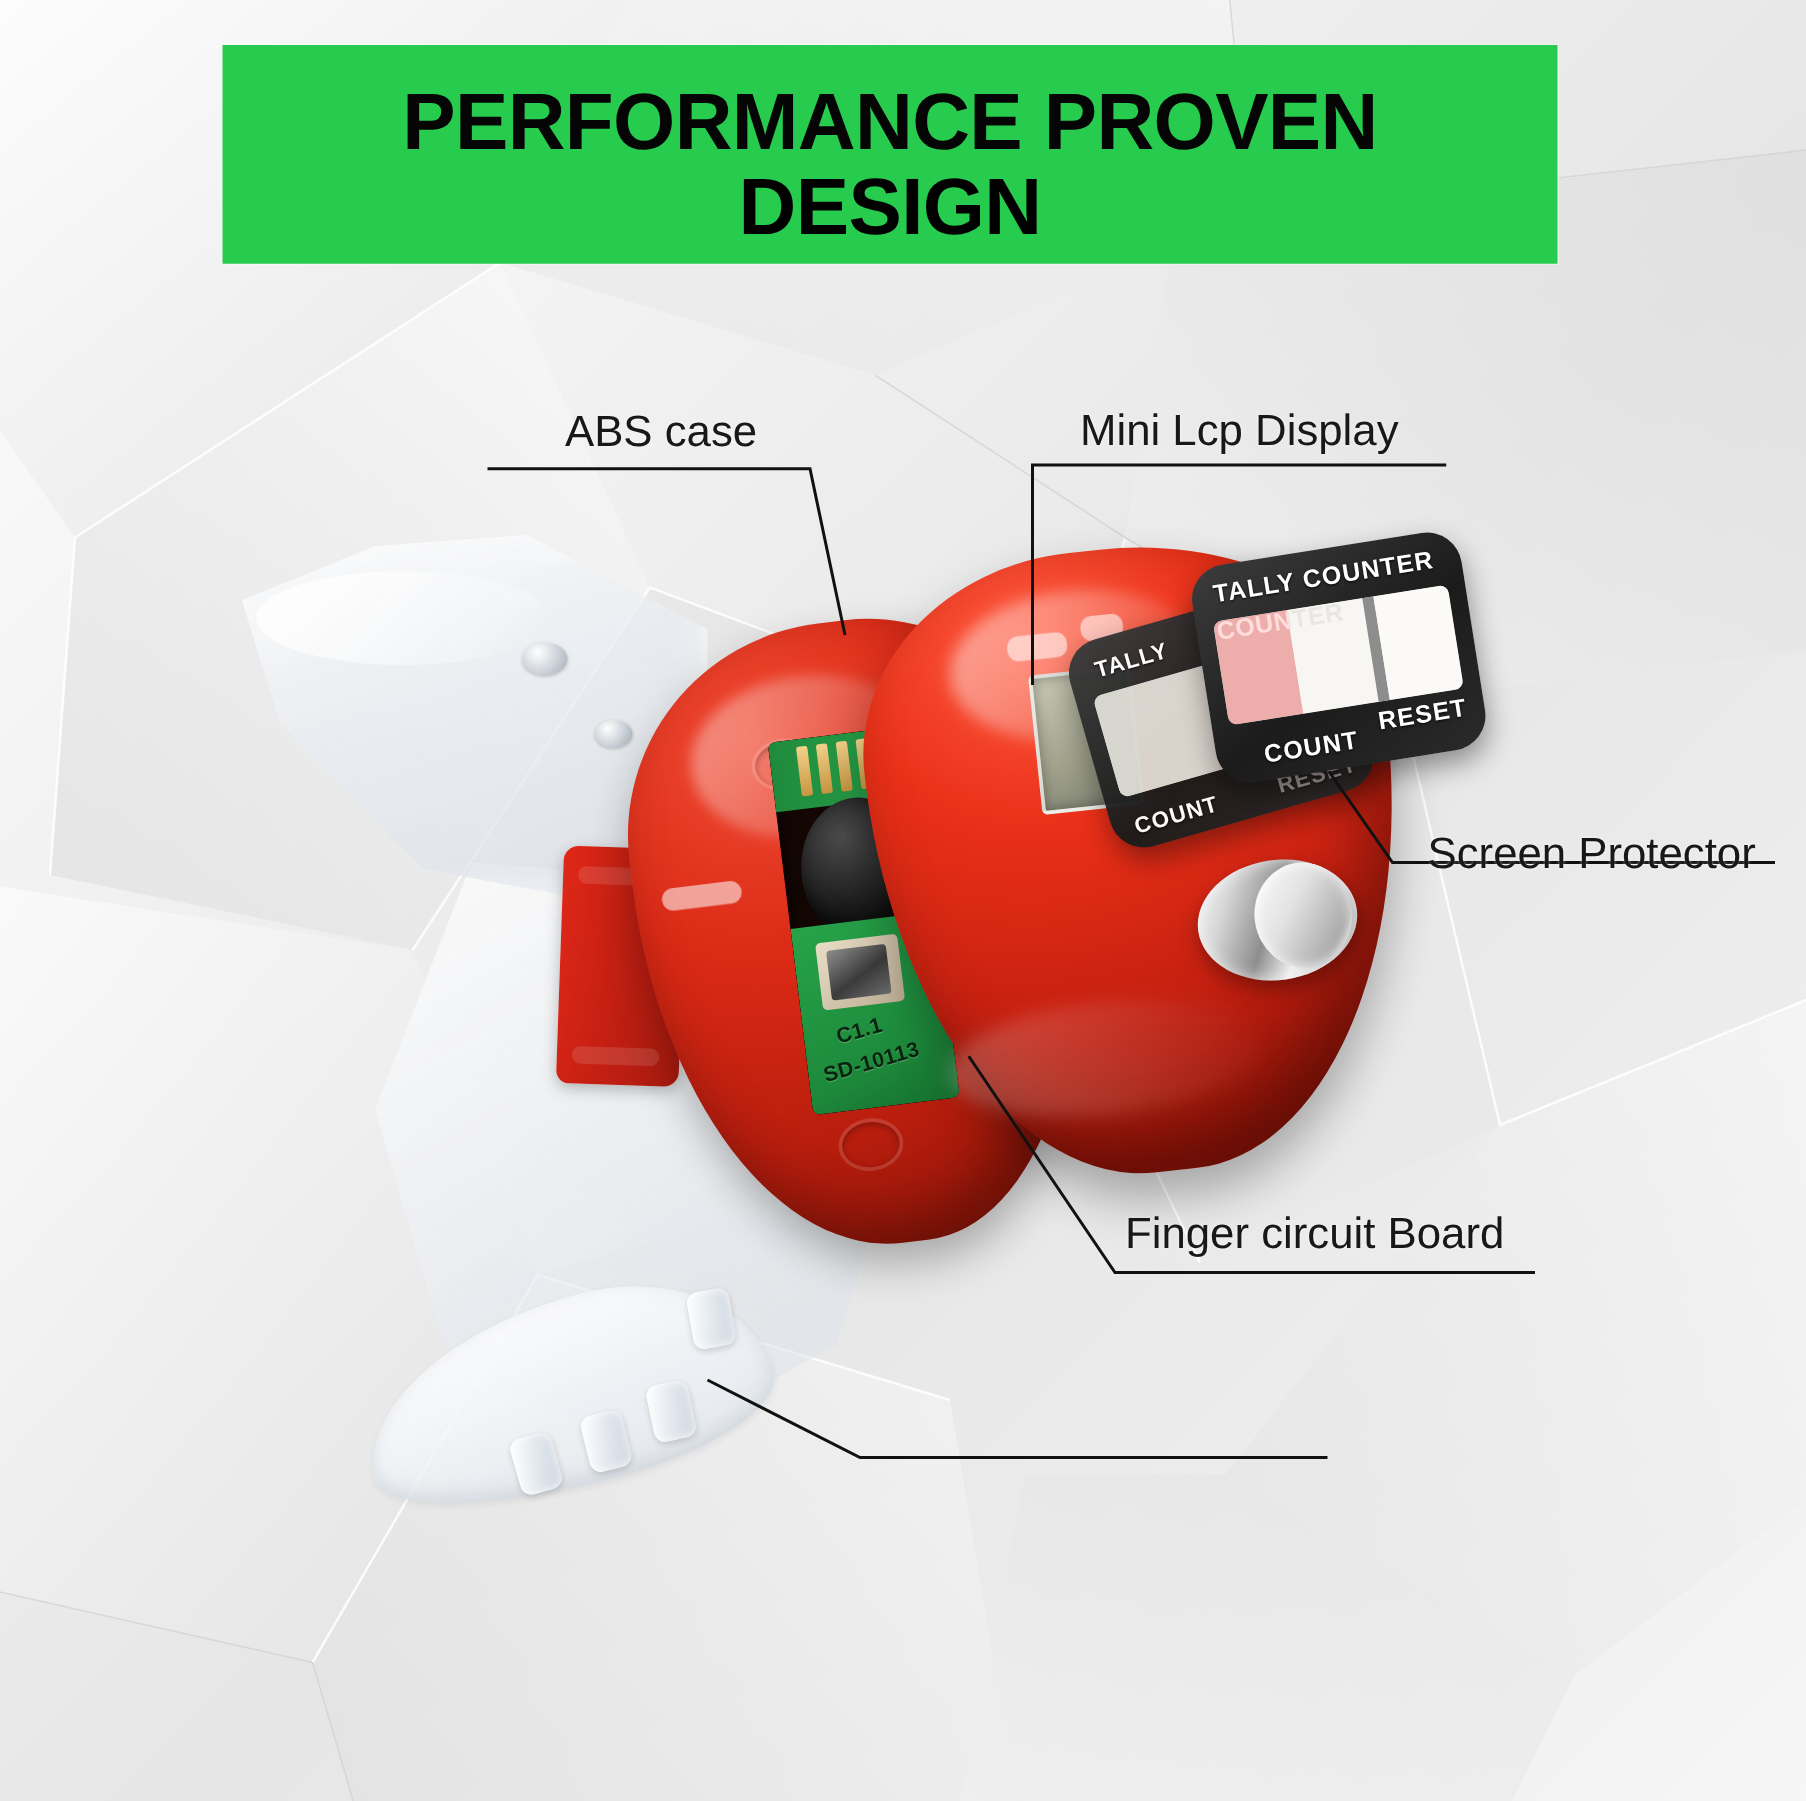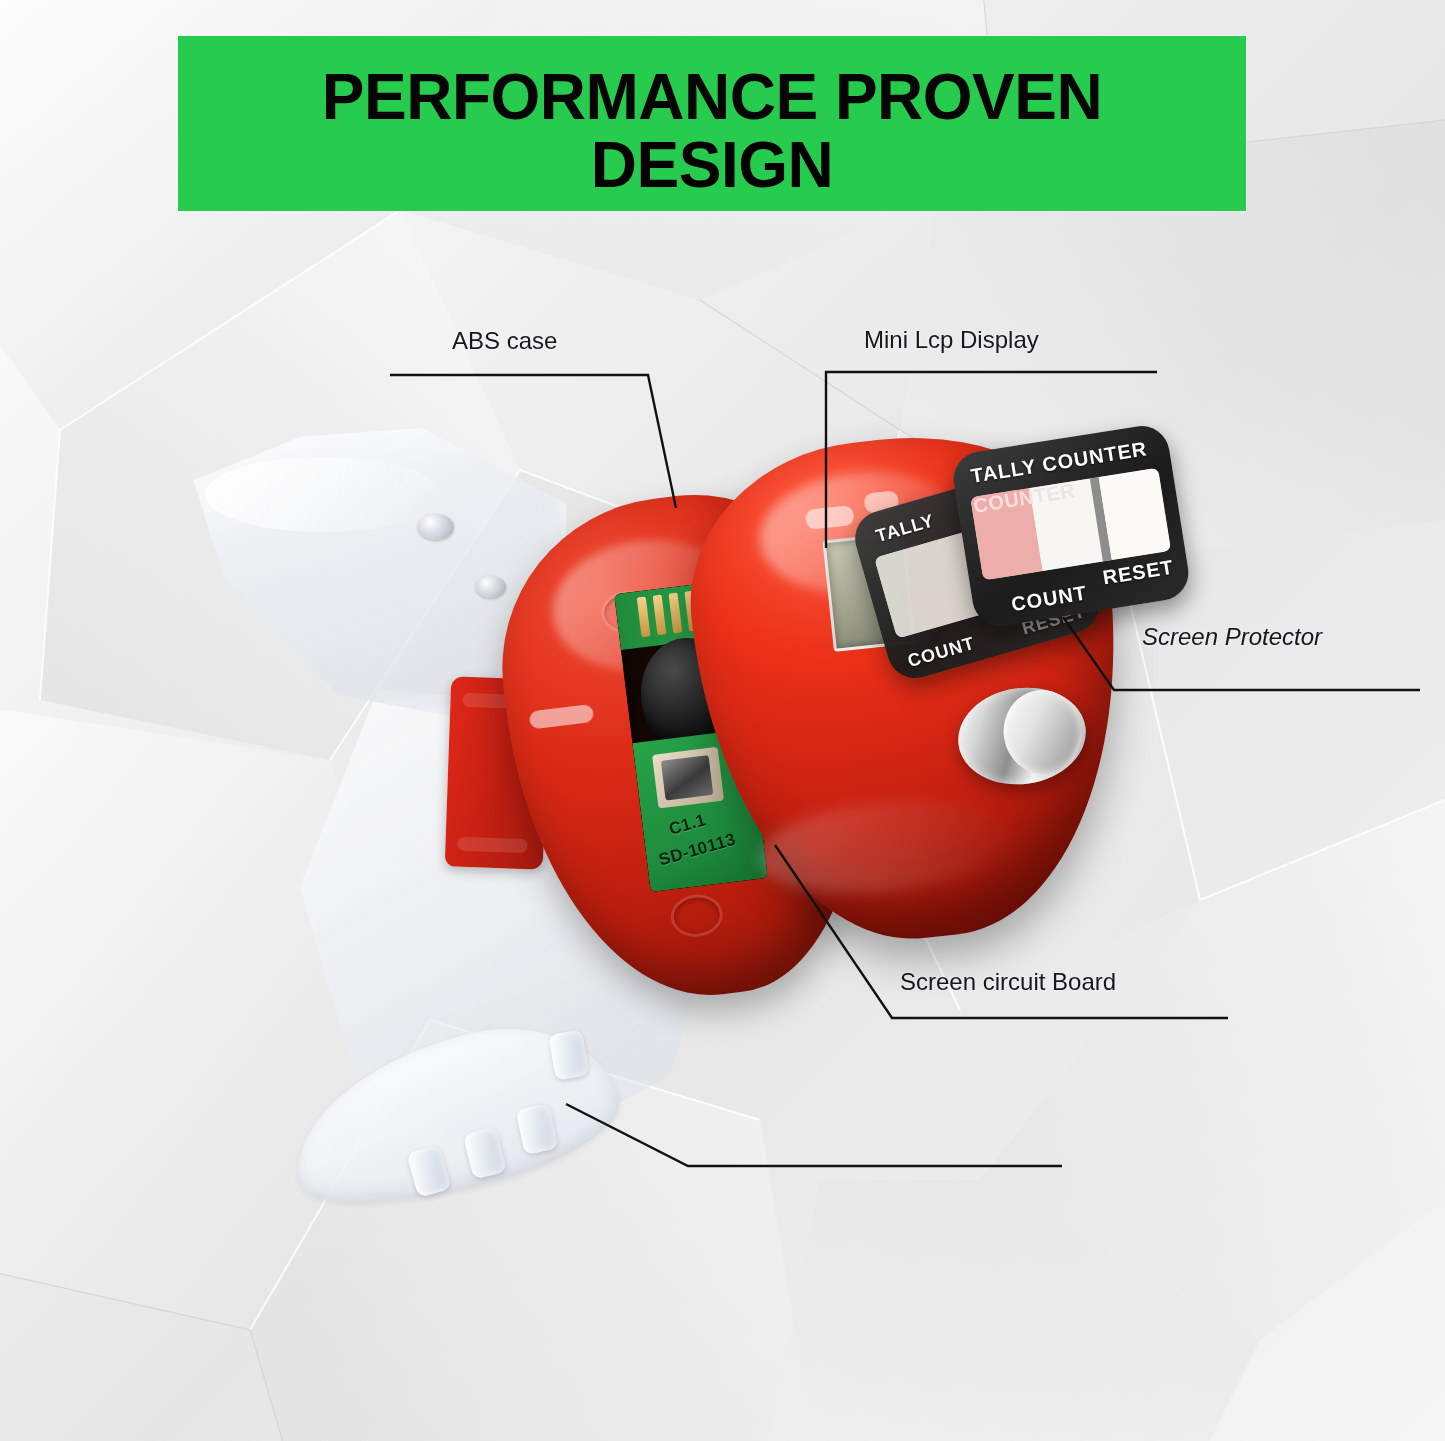--- a/index.html
+++ b/index.html
@@ -43,29 +43,29 @@
     font-stretch:condensed;
     transform:scaleX(1.0);
     margin-top:16px;
   }
   #banner .ln2{margin-top:6px;}
 
   
   .label{
     position:absolute;
     color:#16181a;
-    font-size:24px;
+    font-size:35px;
     line-height:1.05;
     white-space:nowrap;
     z-index:36;
     text-shadow:0 0 3px rgba(255,255,255,.55);
   }
   #lbl-abs   { left:452px; top:328px; }
   #lbl-lcd   { left:864px; top:327px; }
-  #lbl-screen{ left:1142px; top:624px;font-style:italic; }
+  #lbl-screen{ left:1142px; top:665px; }
   #lbl-pcb   { left:900px; top:969px; }
   #lbl-ring  { left:687px; top:1112px; }
 
   .leaders{position:absolute;inset:0;width:1445px;height:1441px;z-index:35;pointer-events:none;}
 
   
   #product{
     position:absolute; left:0; top:0;
     width:1445px; height:1441px;
     z-index:20;
@@ -414,20 +414,20 @@
       <polyline points="1157,372 826,372 826,548"></polyline>
       <polyline points="1063,617 1114,690 1420,690"></polyline>
       <polyline points="775,845 892,1018 1228,1018"></polyline>
       <polyline points="566,1104 688,1166 1062,1166"></polyline>
     </g>
   </svg>
 
   <div class="label" id="lbl-abs">ABS case</div>
   <div class="label" id="lbl-lcd">Mini Lcp Display</div>
   <div class="label" id="lbl-screen">Screen Protector</div>
-  <div class="label" id="lbl-pcb">Screen circuit Board</div>
+  <div class="label" id="lbl-pcb">Finger circuit Board</div>
 
   <div id="banner" style="background: rgb(39, 204, 78);">
     <div class="ln" style="color: rgb(5, 5, 5);">PERFORMANCE PROVEN</div>
     <div class="ln ln2" style="color: #000000;">DESIGN</div>
   </div>
 
 </div>
 
 </body></html>

